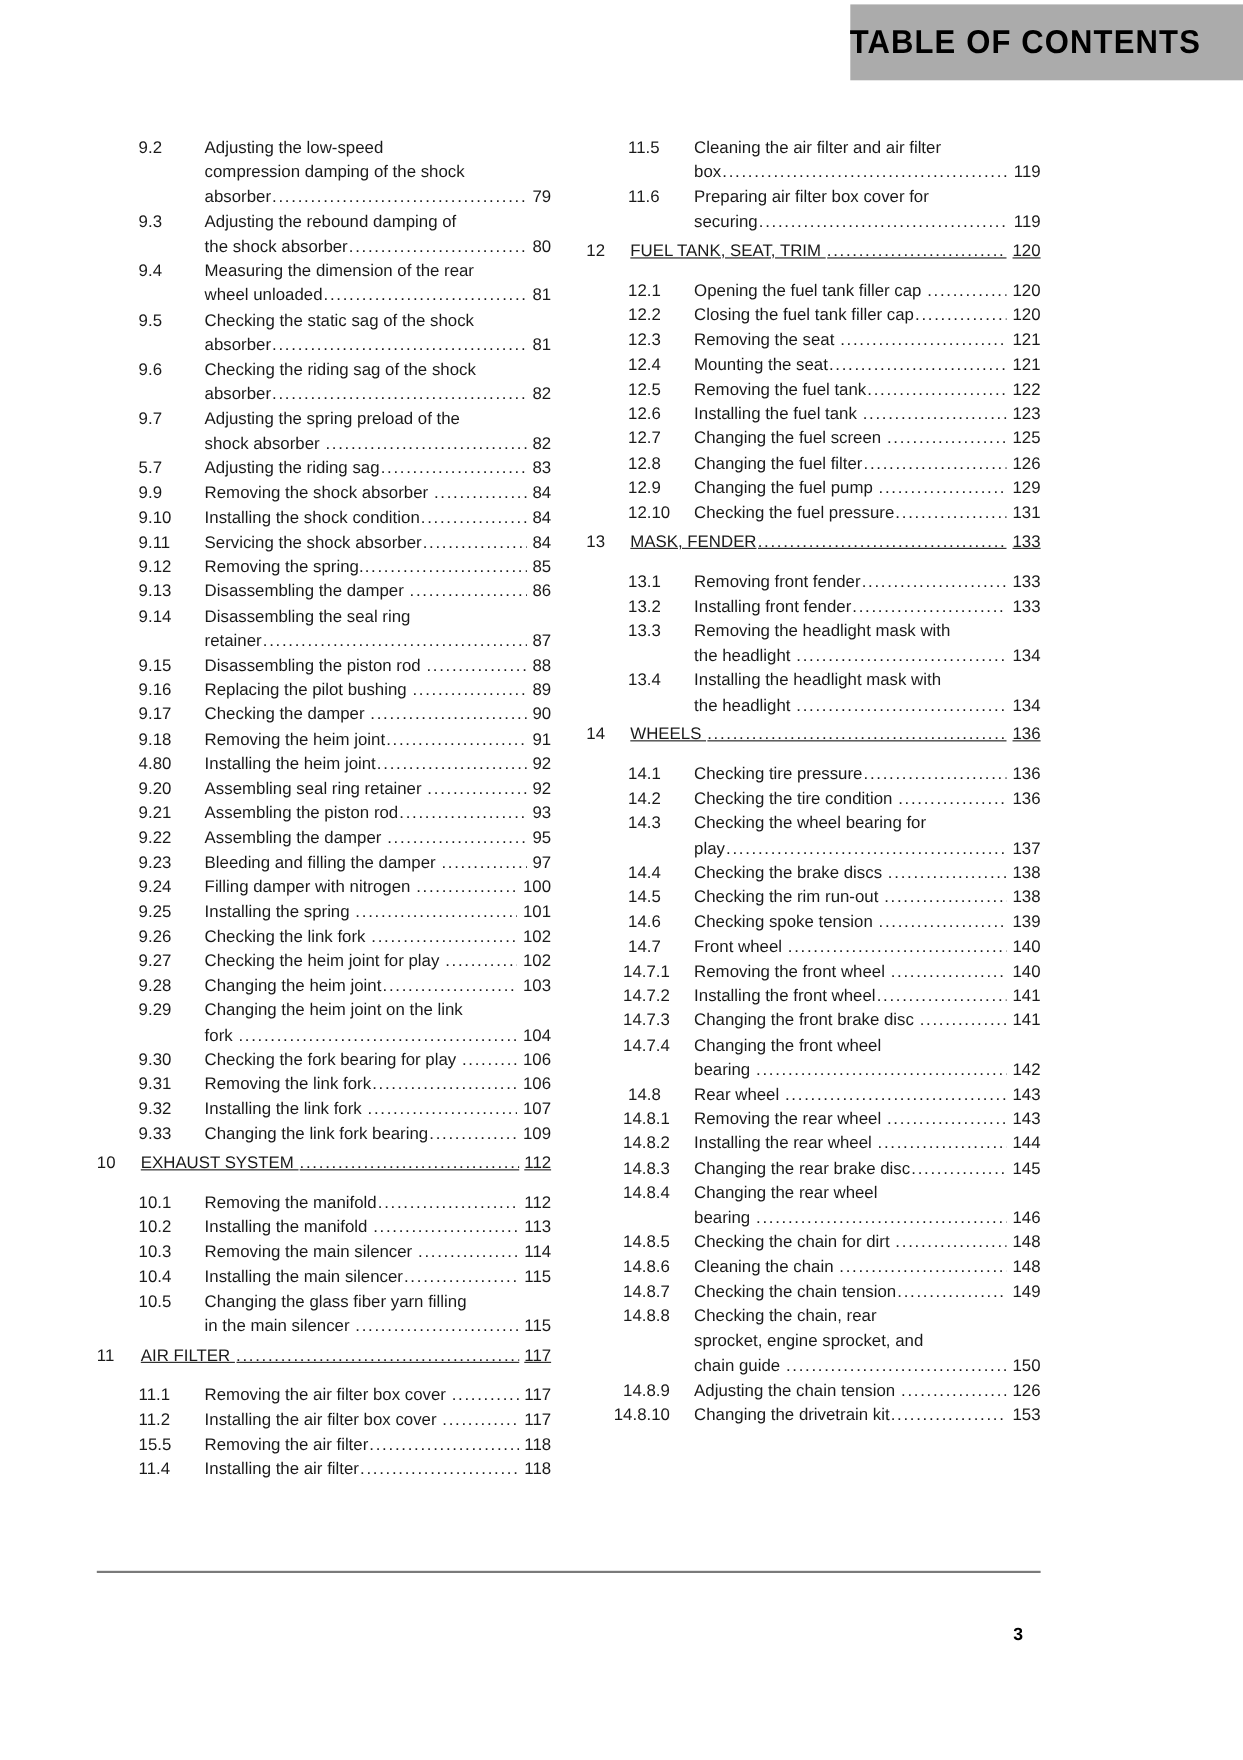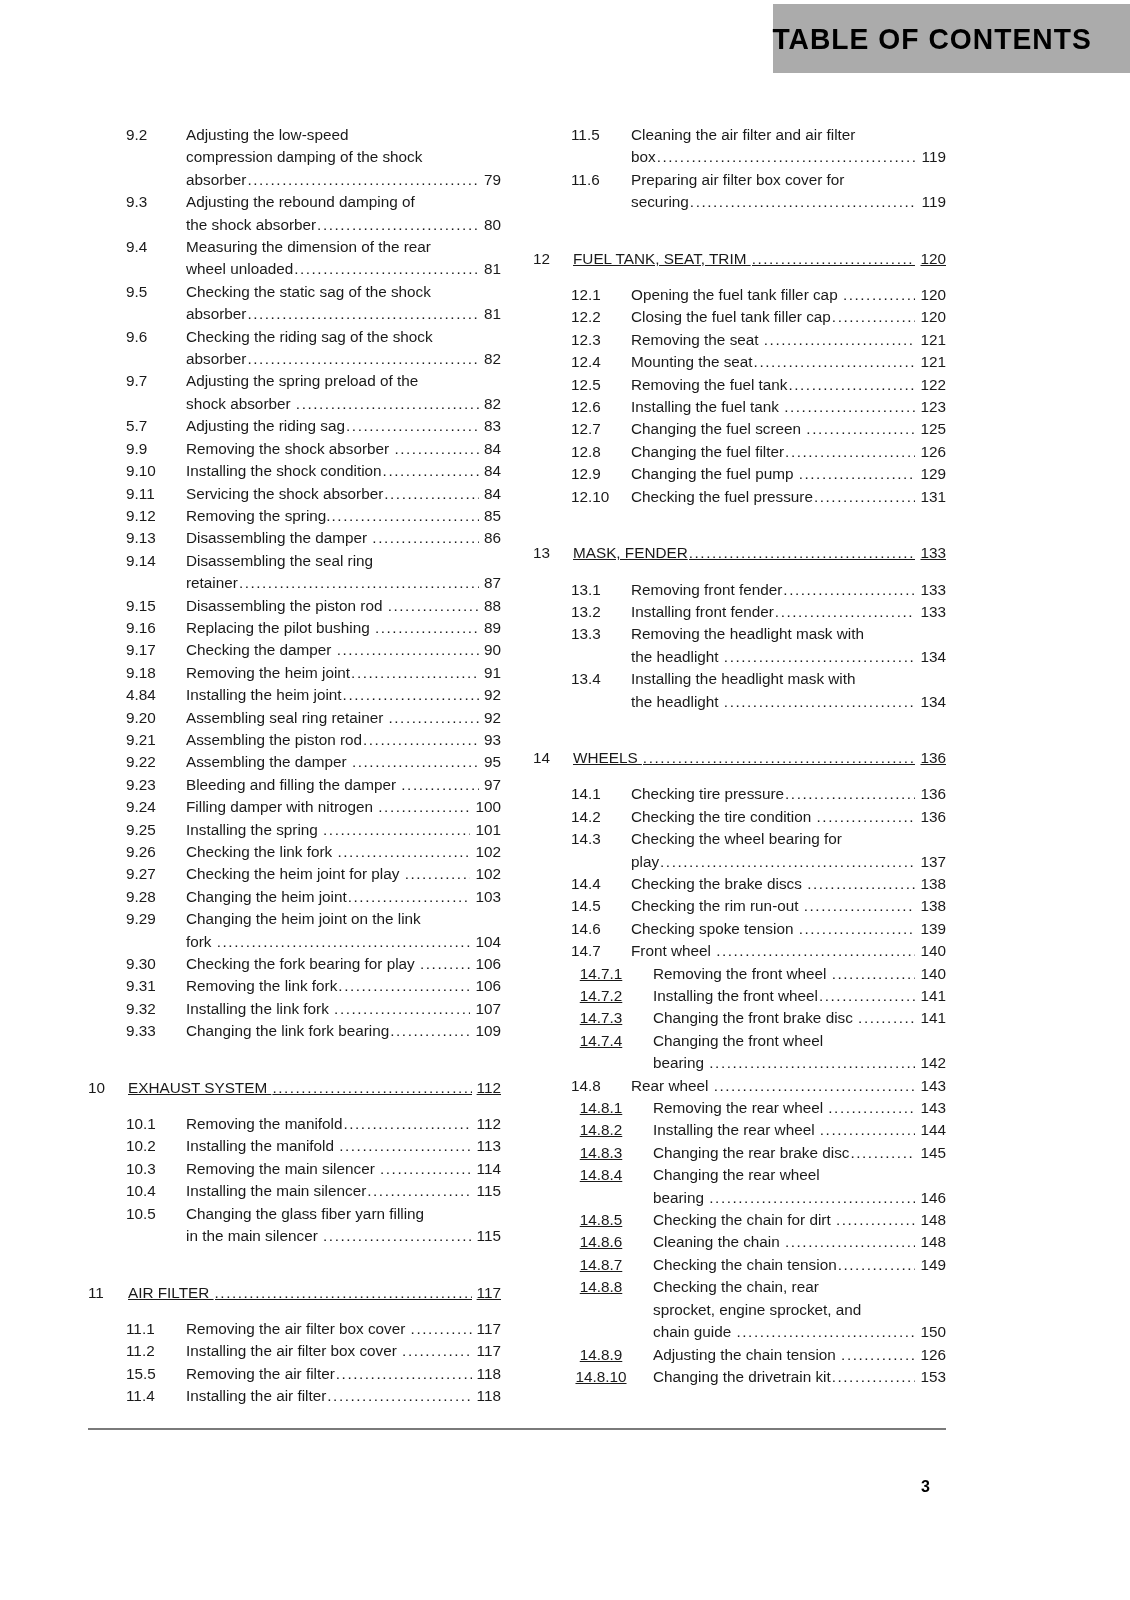--- a/index.html
+++ b/index.html
@@ -59,21 +59,21 @@
   .toc-entry {
     display: flex;
     align-items: flex-start;
     font-size: 15.3px;
     line-height: 22.4px;
     color: #1a1a1a;
   }
 
   
   .lvl1 {
-    margin-top: 34px;
+    margin-top: 4px;
     margin-bottom: 14px;
   }
   .lvl1 .num {
     width: 40px;
     flex: 0 0 40px;
     text-align: left;
   }
   .lvl1 .body {
     flex: 1 1 auto;
     min-width: 0;
@@ -90,23 +90,22 @@
   .lvl2 .body {
     flex: 1 1 auto;
     min-width: 0;
     padding-left: 22px;
   }
 
   
   .lvl3 .num {
     width: 60px;
     flex: 0 0 60px;
-    margin-left: 38px;
-    text-align: center;
-    text-decoration: underline;
+    margin-left: 16px;
+    text-align: right;
   }
   .lvl3 .body {
     flex: 1 1 auto;
     min-width: 0;
     padding-left: 22px;
   }
 
   
   .body {
     position: relative;
@@ -344,21 +343,21 @@
         <div class="num">9.18</div>
         <div class="body">
           <div class="lastline">
             <span class="lastword">Removing the heim joint</span>
             <span class="dots">..........................................................................................</span>
             <span class="page">91</span>
           </div>
         </div>
       </div>
       <div class="toc-entry lvl2">
-        <div class="num">4.84</div>
+        <div class="num">4.80</div>
         <div class="body">
           <div class="lastline">
             <span class="lastword">Installing the heim joint</span>
             <span class="dots">..........................................................................................</span>
             <span class="page">92</span>
           </div>
         </div>
       </div>
       <div class="toc-entry lvl2">
         <div class="num">9.20</div>

